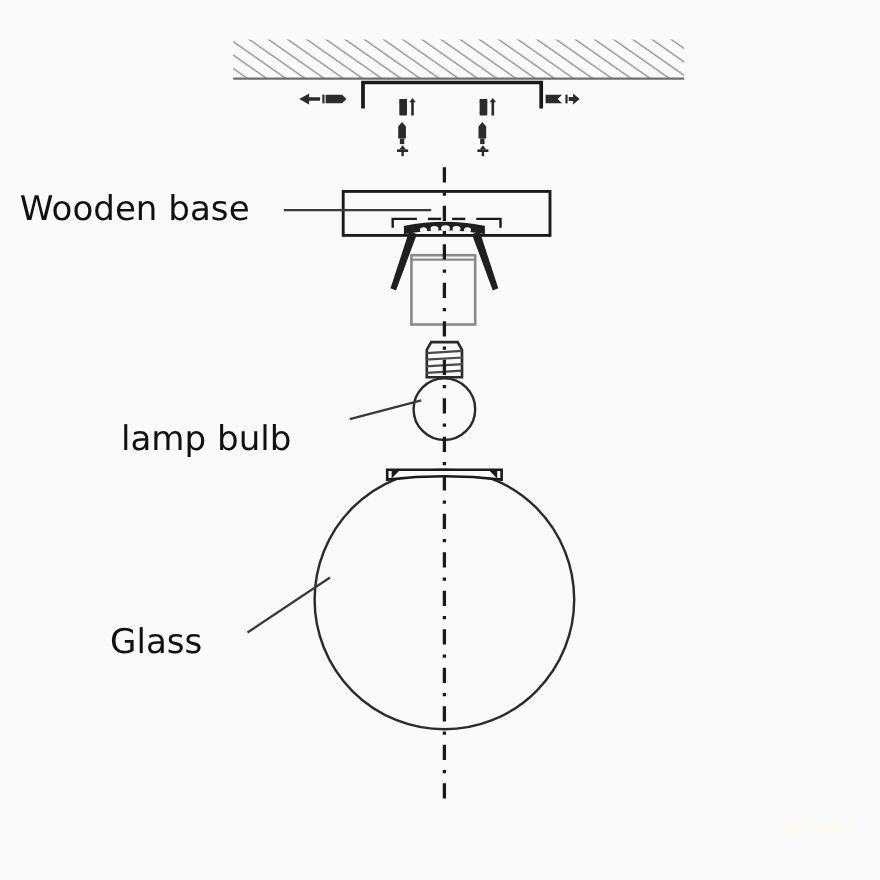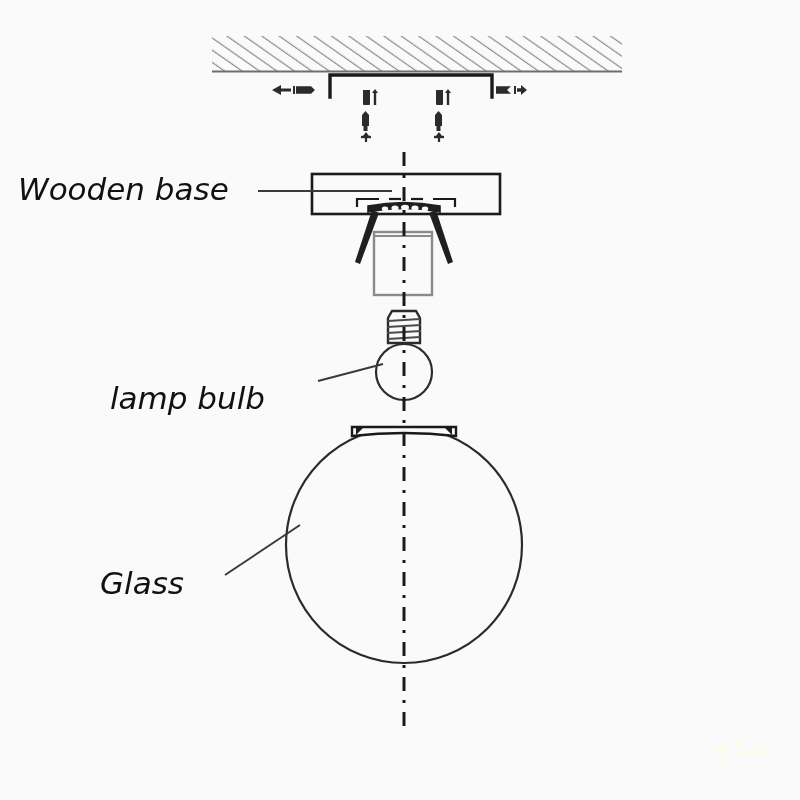--- a/index.html
+++ b/index.html
@@ -7,21 +7,20 @@
     padding: 0;
     background: #ffffff;
   }
   #page {
     position: relative;
     width: 800px;
     height: 800px;
     background: #fafafa;
     overflow: hidden;
     font-family: "DejaVu Sans", sans-serif;
-    font-style: italic;
   }
   #diagram {
     position: absolute;
     left: 0;
     top: 0;
     width: 800px;
     height: 800px;
   }
   .label-text {
     font-family: "DejaVu Sans", sans-serif;

